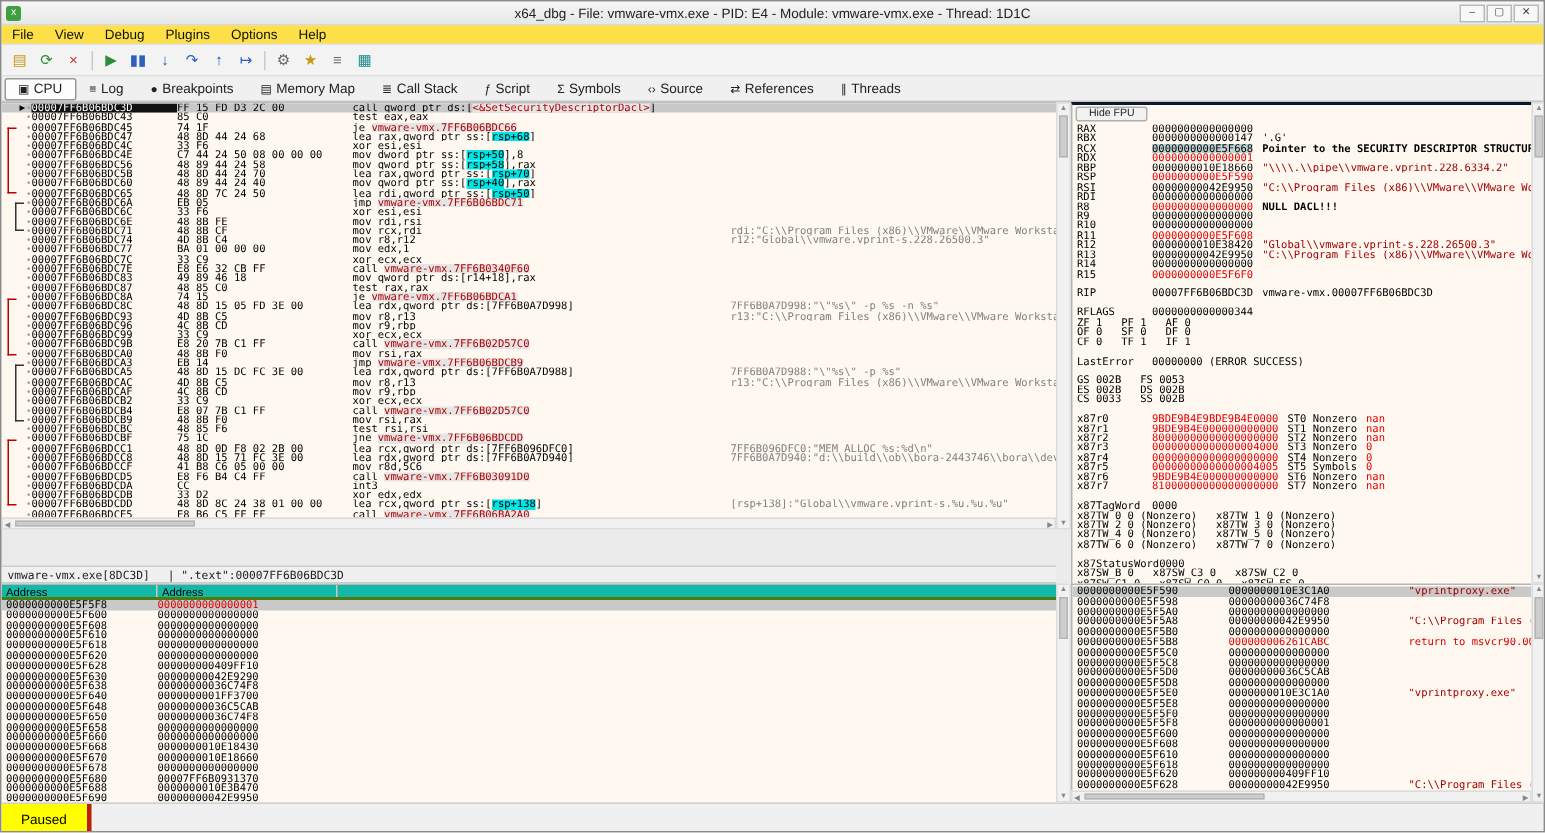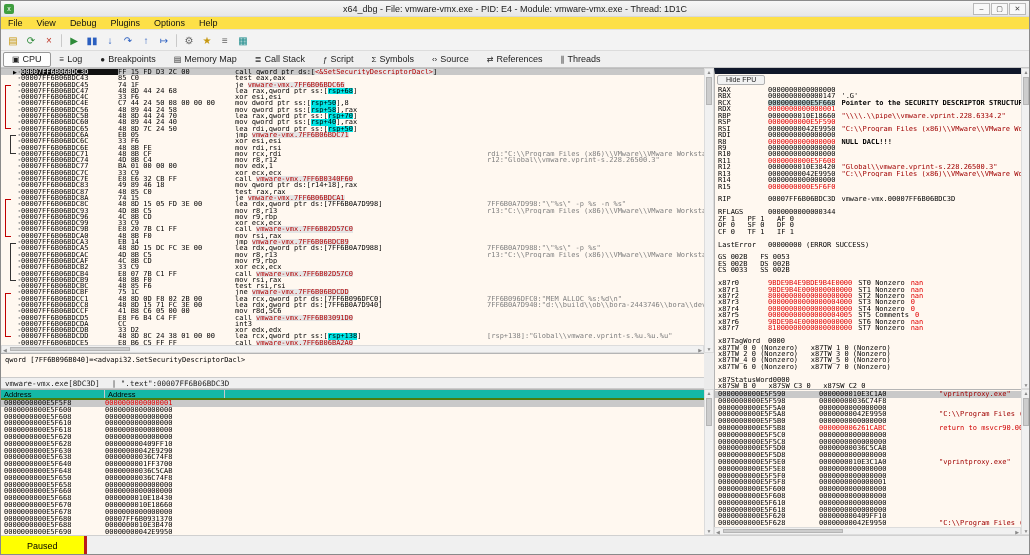--- a/index.html
+++ b/index.html
@@ -25,21 +25,21 @@
 
   
   .tabbar{position:absolute;top:50px;left:0;right:0;height:17px;background:#f0f0f0;border-bottom:1px solid #c7c7c7;display:flex;align-items:center;padding-left:2px}
   .tab{display:flex;align-items:center;gap:3px;height:15px;padding:0 8px;font-size:9px;color:#222;border:1px solid transparent}
   .tab.active{background:#fdfdfd;border:1px solid #999;border-radius:2px}
   .tabicon{font-size:8px}
 
   
   .pane{position:absolute;background:#fff8f0;overflow:hidden}
   .disasm{top:67px;left:0;width:703px;height:277px;border-top:1px solid #bbb}
-  .regs{top:67px;left:713px;width:307px;height:321px;border-left:1px solid #b5b5b5;border-top:6px solid #0f172a}
+  .regs{top:67px;left:713px;width:307px;height:321px;border-left:1px solid #b5b5b5;border-top:2px solid #0f172a}
   .dump{top:388px;left:0;width:703px;height:146px;border-top:1px solid #b5b5b5}
   .stack{top:388px;left:713px;width:307px;height:138px;border-left:1px solid #b5b5b5;border-top:1px solid #b5b5b5}
 
   
   .drow{display:flex;height:6.3px;line-height:6.3px;font-family:"DejaVu Sans Mono",monospace;font-size:7px;white-space:pre}
   .drow>span{overflow:hidden;flex:0 0 auto}
   .gut{width:20px;text-align:right}
   .gut::before{content:"•";color:#9a9a9a;font-size:6px}
   .addr{width:97px}
   .bytes{width:117px}
@@ -92,21 +92,21 @@
   .sbh .thumb{top:1px;bottom:1px;left:8px;width:120px}
   .sbv::before,.sbv::after{position:absolute;left:0;right:0;text-align:center;font-size:5px;color:#888;content:"▲"}
   .sbv::after{content:"▼";bottom:0}
   .sbv::before{top:0}
   .sbh::before,.sbh::after{position:absolute;top:0;bottom:0;font-size:5px;line-height:8px;color:#888}
   .sbh::before{content:"◀";left:1px}
   .sbh::after{content:"▶";right:1px}
 
   
   .statusbar{position:absolute;top:534px;left:0;right:0;height:21px;background:#f0f0f0;border-top:1px solid #d0d0d0;display:flex;align-items:stretch;font-size:9px}
-  .paused{background:#ffff00;border-right:3px solid #b91c1c;padding:0 26px;display:flex;align-items:center;color:#000}
+  .paused{background:#ffff00;border-right:3px solid #b91c1c;padding:0 13px;display:flex;align-items:center;color:#000}
   .dumpinfo{display:flex;align-items:center;margin-left:8px;color:#111}
 </style>
 </head>
 <body>
 
 <div class="app">
 
   <div class="titlebar">
     <span class="app-icon">x</span>
     <span class="wtitle">x64_dbg - File: vmware-vmx.exe - PID: E4 - Module: vmware-vmx.exe - Thread: 1D1C</span>
@@ -508,24 +508,20 @@
         <span class="instr"><span>call </span><span class="hl-y">vmware-vmx.7FF6B06BA2A0</span><span></span></span>
         <span class="cmt"></span>
       </div>
       </div>
   </div>
 
   <div class="sb sbh" style="top:344px;left:0;width:703px;height:8px">
       <span class="thumb"></span>
     </div>
 
-  <div class="infopane">
-    <div>qword [7FF6B096B040]=&lt;advapi32.SetSecurityDescriptorDacl&gt;</div>
-    <div></div>
-  </div>
 
   <div class="modbar">
     <span>vmware-vmx.exe[8DC3D]</span>
     <span>| ".text":00007FF6B06BDC3D</span>
   </div>
 
   <div class="pane dump">
     <div class="dhead">
       <span class="dh1">Address</span>
       <span class="dh2">Address</span>
@@ -845,21 +841,21 @@
       </div>
         <div class="rrow">
         <span class="rn">x87r4</span>
         <span class="rv chg">00000000000000000000</span>
         <span class="rm">ST4 Nonzero</span>
         <span class="re chg">0</span>
       </div>
         <div class="rrow">
         <span class="rn">x87r5</span>
         <span class="rv chg">00000000000000004005</span>
-        <span class="rm">ST5 Comments</span>
+        <span class="rm">ST5 Symbols</span>
         <span class="re chg">0</span>
       </div>
         <div class="rrow">
         <span class="rn">x87r6</span>
         <span class="rv chg">9BDE9B4E000000000000</span>
         <span class="rm">ST6 Nonzero</span>
         <span class="re chg">nan</span>
       </div>
         <div class="rrow">
         <span class="rn">x87r7</span>

